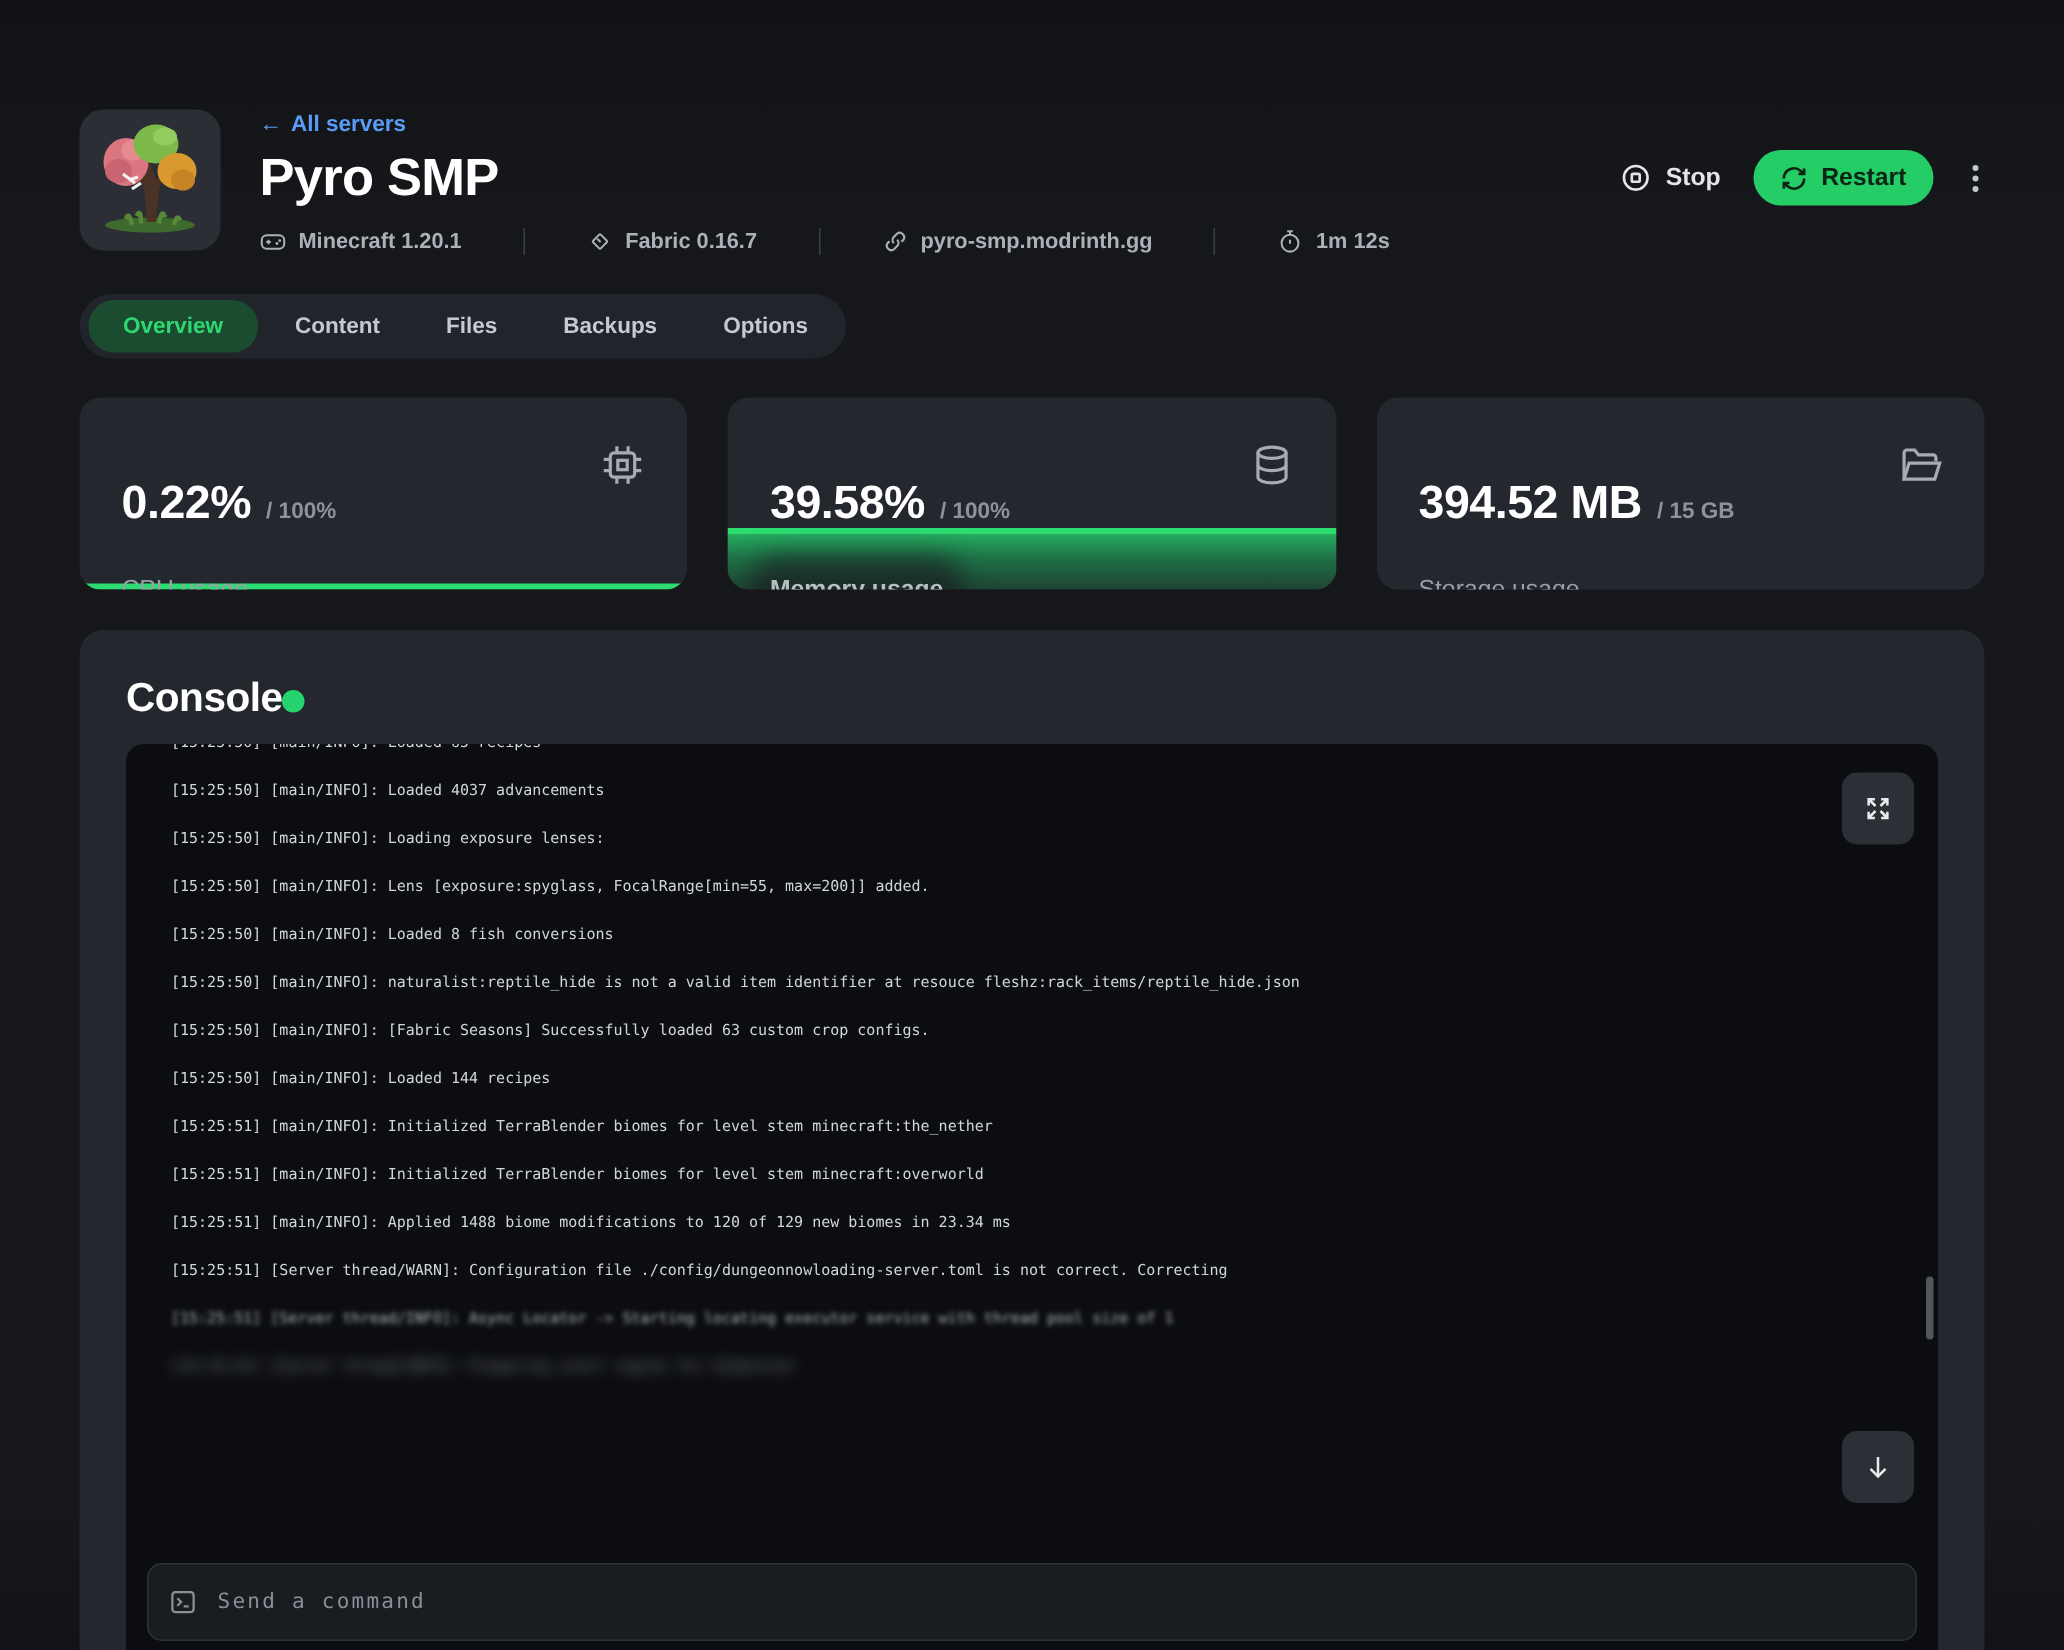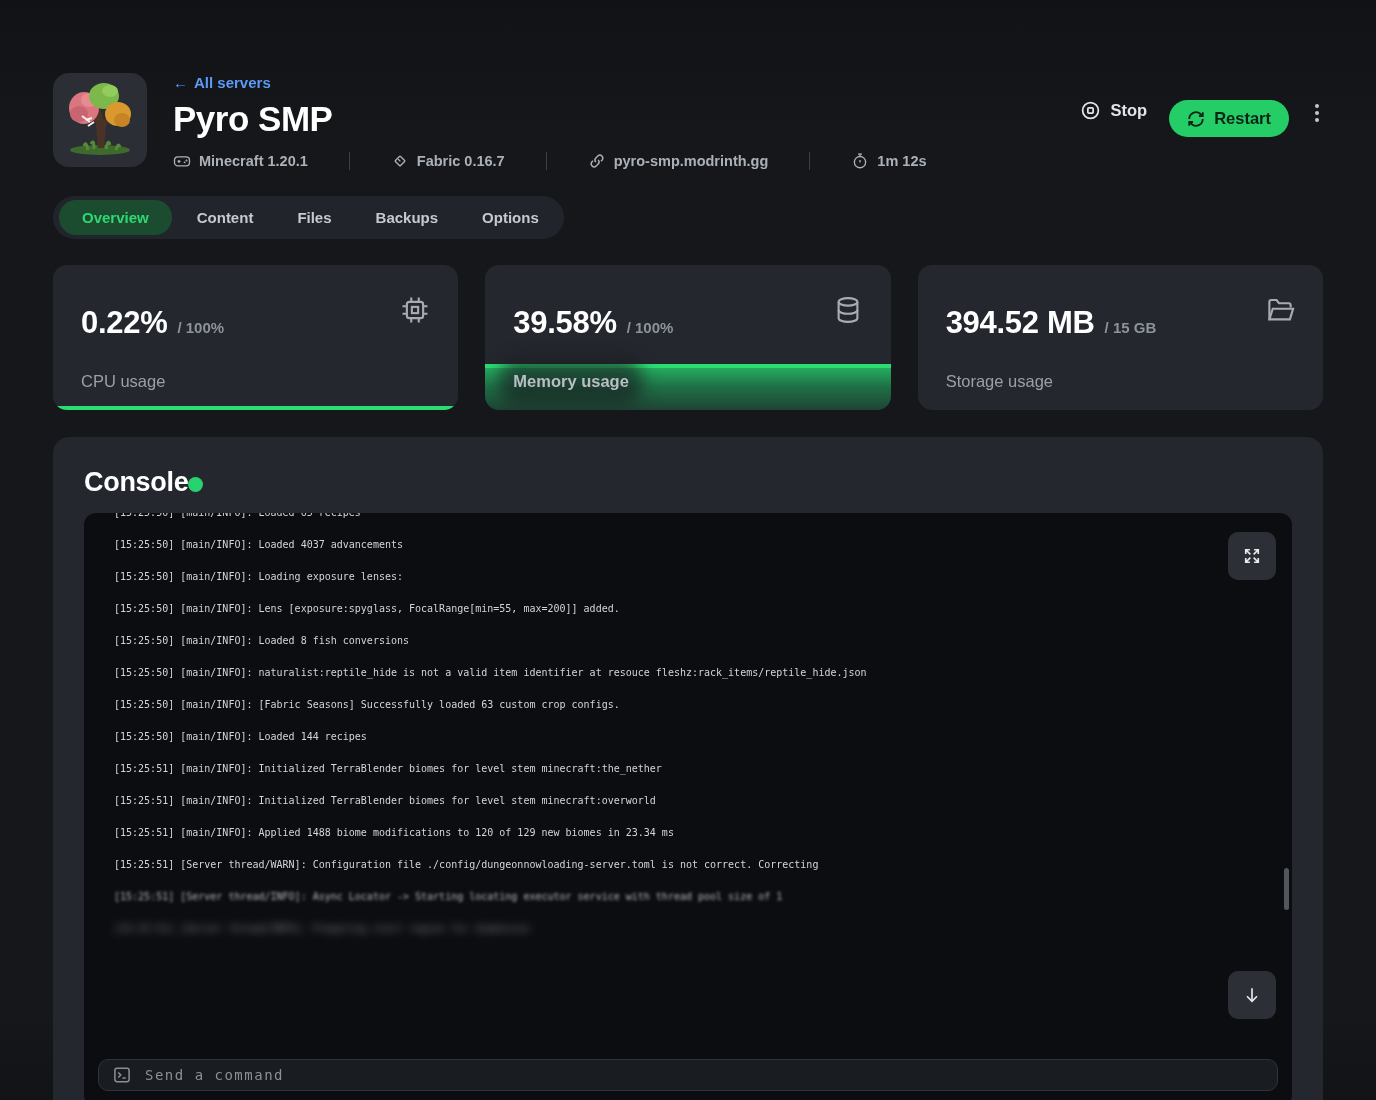--- a/index.html
+++ b/index.html
@@ -21,21 +21,21 @@
   .header-info { margin-left:26px; padding-top:1px; }
   .back-link {
     color:#5a9cf5; font-size:15px; font-weight:600; text-decoration:none;
     display:inline-flex; align-items:center; gap:6px; cursor:pointer;
   }
   .server-title { font-size:35px; font-weight:700; letter-spacing:-0.5px; margin-top:7px; color:#fff; }
   .meta-row { display:flex; align-items:center; margin-top:13px; color:#abb1b8; font-size:14.5px; font-weight:600;gap:25px; }
   .meta-item { display:flex; align-items:center; gap:8px; }
   .meta-item svg { width:18px; height:18px; stroke:#abb1b8; }
   .meta-divider { width:1px; height:18px; background:#3a3e45; margin:0 16px; }
-  .header-actions { margin-left:auto; display:flex; align-items:flex-start; gap:22px; padding-top:27px; }
+  .header-actions { margin-left:auto; display:flex; align-items:center; gap:22px; padding-top:27px; }
   .stop-btn {
     display:flex; align-items:center; gap:9px; background:none; border:none; cursor:pointer;
     color:#e3e5e8; font-size:16.5px; font-weight:700; font-family:inherit;
   }
   .stop-btn svg { width:21px; height:21px; stroke:#e3e5e8; }
   .restart-btn {
     display:flex; align-items:center; gap:9px; border:none; cursor:pointer;
     background:#25cd66; color:#0c2416; font-size:16.5px; font-weight:700; font-family:inherit;
     border-radius:20px; padding:9px 18px;
   }
@@ -50,22 +50,22 @@
   }
   .tab-item {
     border:none; background:none; cursor:pointer; font-family:inherit;
     color:#c6cacf; font-size:15px; font-weight:700; padding:9px 19px; border-radius:17px;
   }
   .tab-item.active { background:#1b4c2f; color:#30d874; padding:9px 23px; }
 
   
   .stats-row { display:grid; grid-template-columns:repeat(3,1fr); gap:27px; margin-top:26px; }
   .stat-card {
-    position:relative; height:145px; border-radius:14px; background:#24272d;
-    padding:40px 28px 0; overflow:hidden;
+    position:relative; height:128px; border-radius:14px; background:#24272d;
+    padding:52px 28px 0; overflow:hidden;
   }
   .stat-value-row { display:flex; align-items:baseline; gap:10px; position:relative; z-index:3; }
   .stat-value { font-size:31px; font-weight:700; color:#fff; letter-spacing:-0.3px; }
   .stat-total { font-size:15px; font-weight:600; color:#8d939b; }
   .stat-icon { position:absolute; top:30px; right:28px; z-index:3; }
   .stat-icon svg { width:30px; height:30px; stroke:#a7acb4; }
   .stat-label { position:relative; z-index:3; display:inline-block; margin-top:31px; font-size:16.5px; color:#9aa0a7;text-align:center; }
   .stat-label.chip {
     color:#b9bec4; background:rgba(25,28,33,0.62); border-radius:8px;
     box-shadow:0 0 16px 14px rgba(25,28,33,0.62);
@@ -91,21 +91,21 @@
   .icon-btn {
     position:absolute; width:48px; height:48px; border-radius:10px; border:none; cursor:pointer;
     background:#2c3036; display:flex; align-items:center; justify-content:center;
   }
   .icon-btn svg { width:20px; height:20px; stroke:#e8eaec; }
   .expand-btn { top:19px; right:16px; }
   .scroll-btn { bottom:40px; right:16px; }
   .scrollbar-thumb { position:absolute; right:3px; top:355px; width:5px; height:42px; border-radius:3px; background:#53575d; cursor:pointer; }
   .command-row { margin:0 14px 16px; }
   .command-input-wrap {
-    display:flex; align-items:center; gap:13px; height:32px; padding:0 13px;
+    display:flex; align-items:center; gap:13px; height:52px; padding:0 13px;
     background:#191c21; border:1px solid #2f343b; border-radius:10px;
   }
   .command-input-wrap svg { width:20px; height:20px; stroke:#8b9097; flex:0 0 auto; }
   .command-input {
     flex:1; background:none; border:none; outline:none;
     font-family:"DejaVu Sans Mono",monospace; font-size:14px; letter-spacing:1.5px; color:#d2d5d9;
   }
   .command-input::placeholder { color:#8b9097; }
 </style>
 </head>

